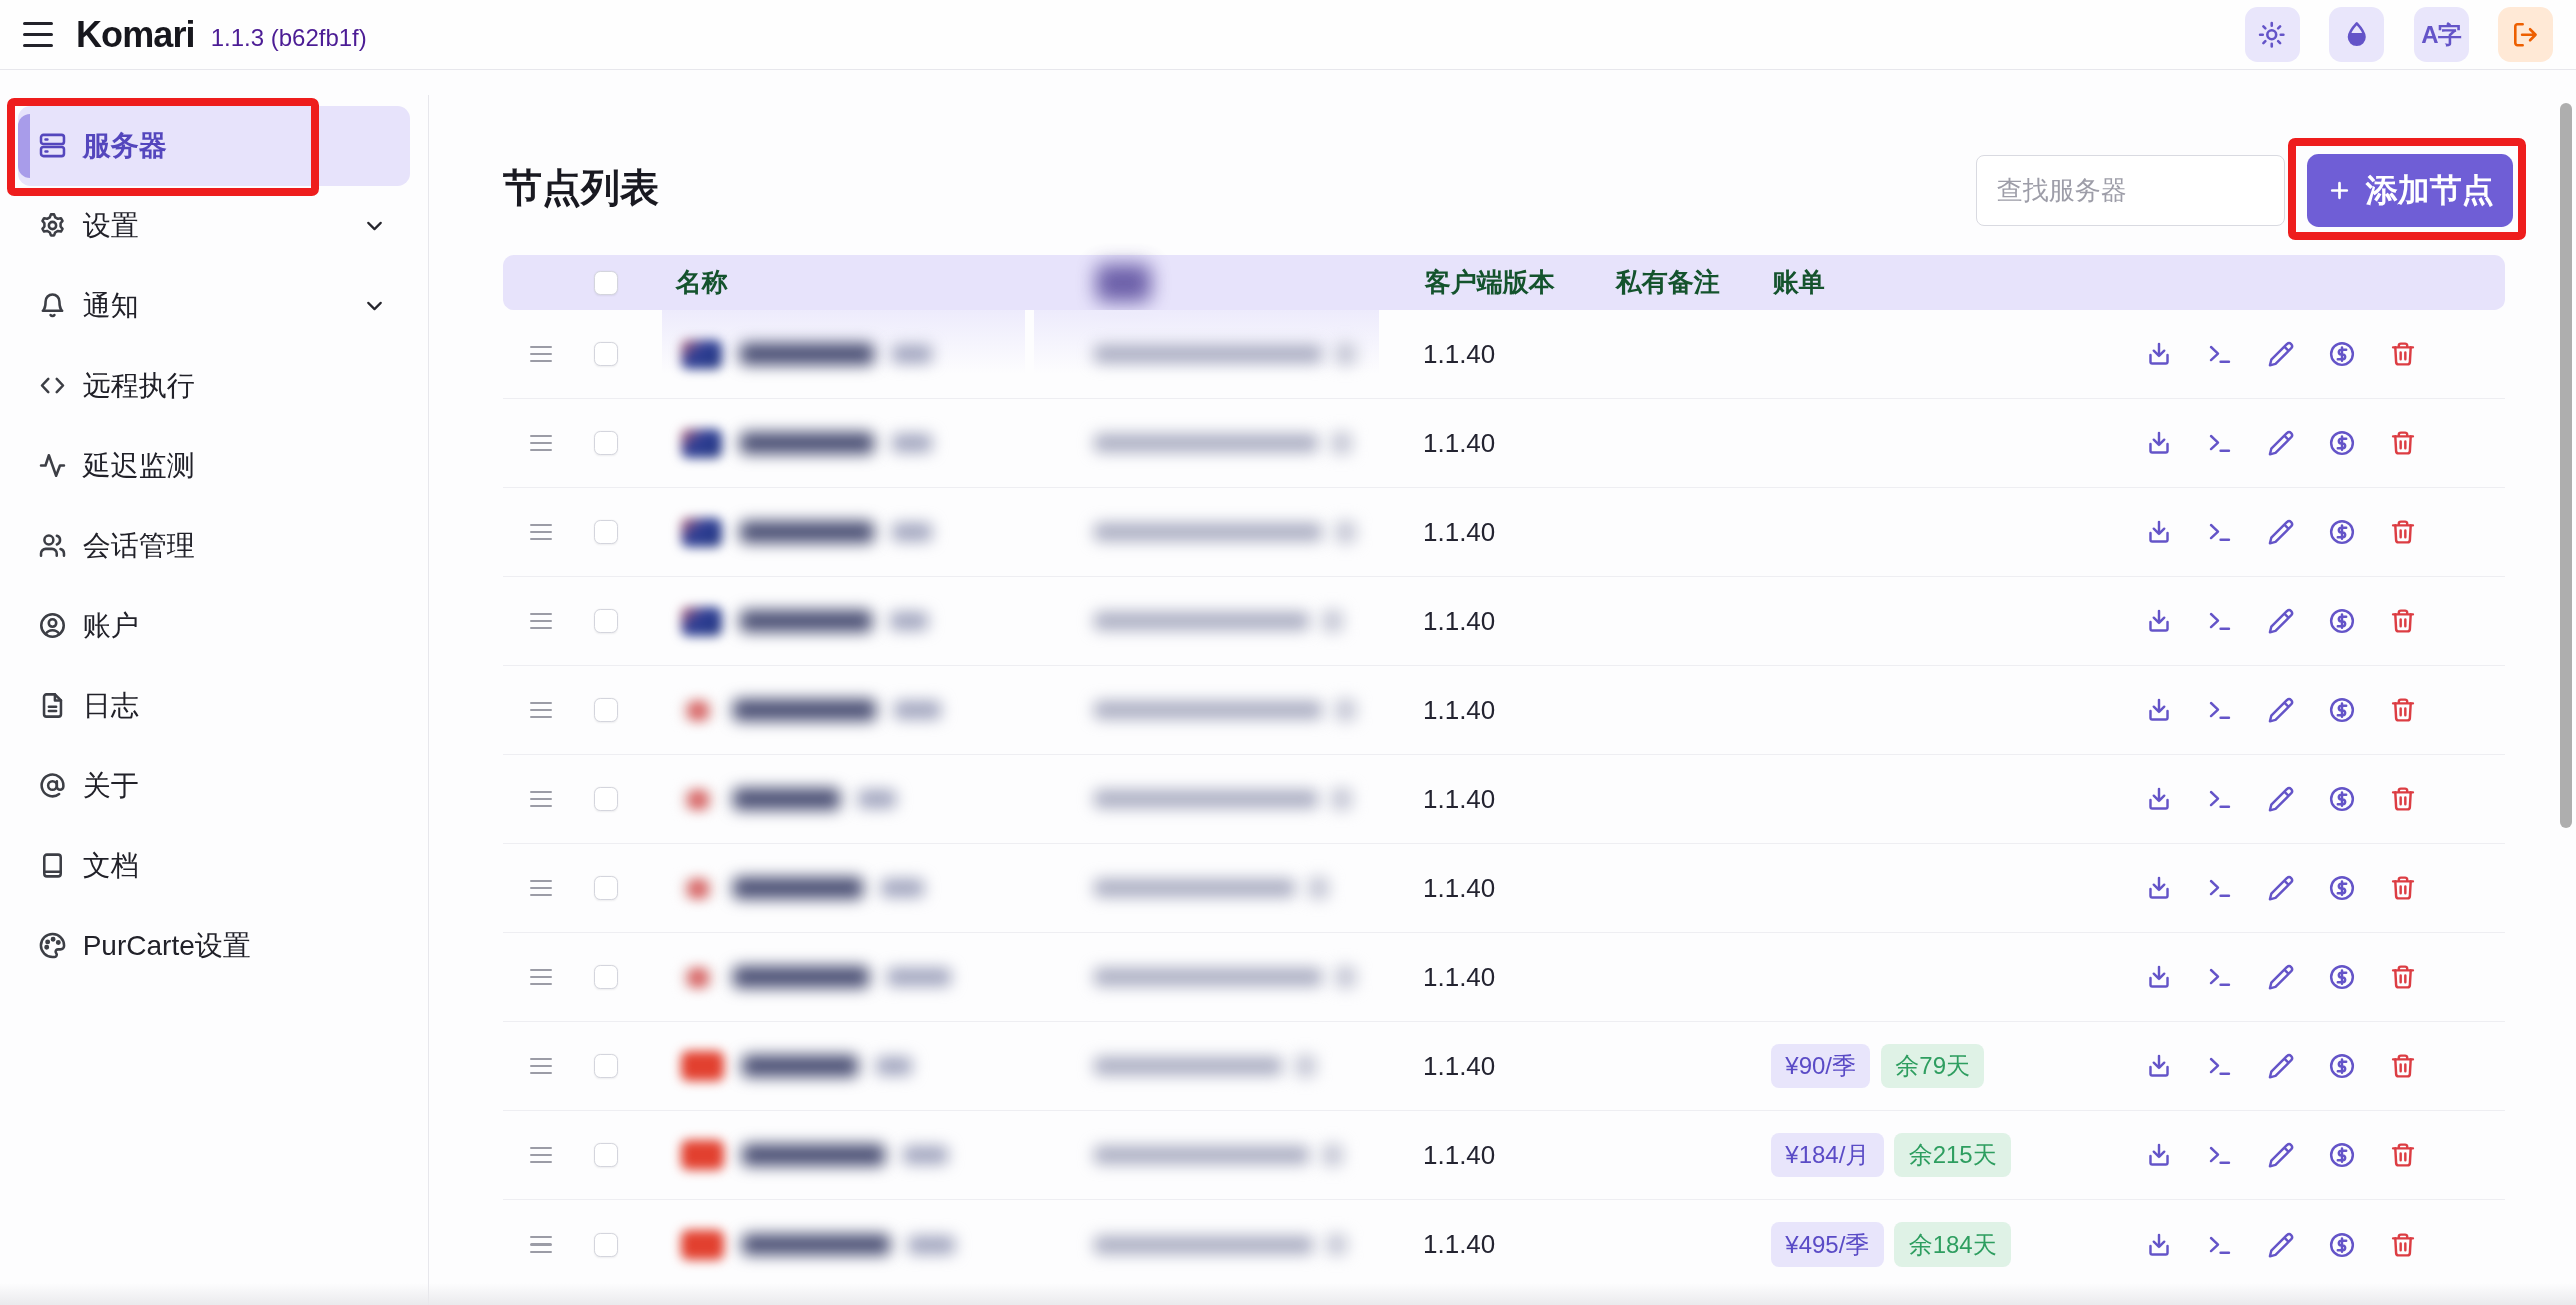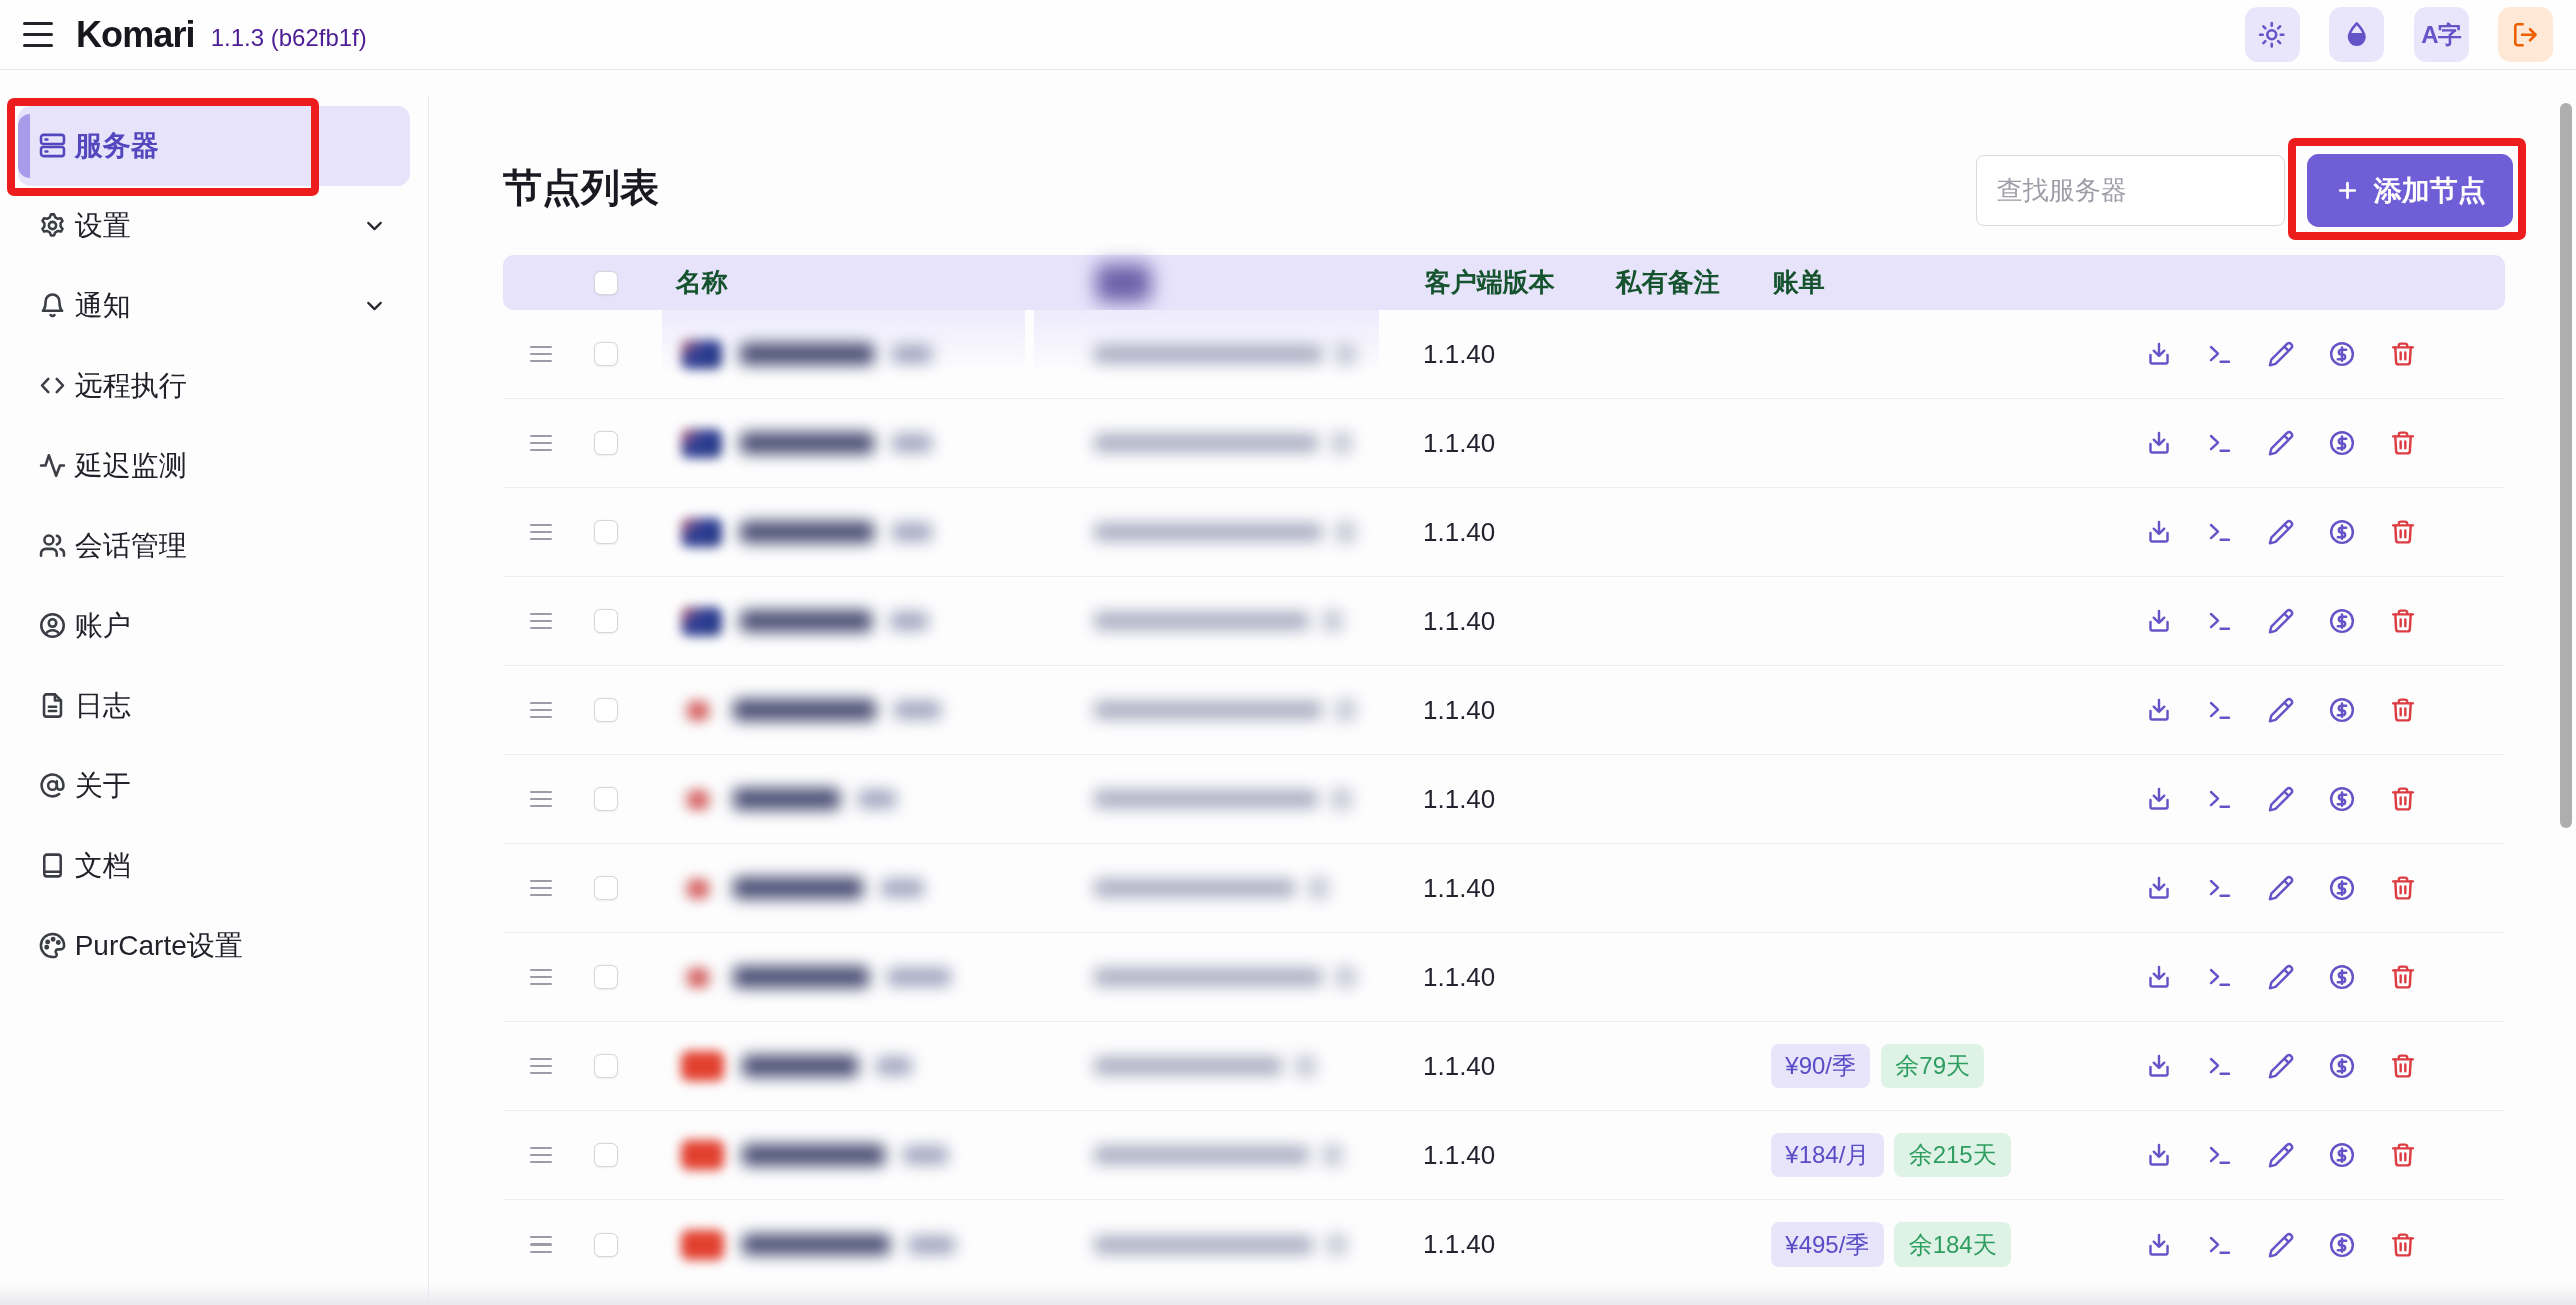--- a/index.html
+++ b/index.html
@@ -17,37 +17,37 @@
   .icon-btn { width:55px; height:55px; border-radius:12.5px; display:flex; align-items:center; justify-content:center; cursor:pointer; }
   .icon-btn.violet { background:#e9e6fb; color:#6454c8; }
   .icon-btn.orange { background:#ffe9d6; color:#ed5f00; }
   .icon-btn svg { width:29.5px; height:29.5px; }
   .lang-glyph { font-size:24px; font-weight:700; color:#6454c8; letter-spacing:-0.9px; }
 
   
   .sidebar { position:absolute; left:0; top:95px; width:429px; height:1211px; background:#fdfdfe;
              border-right:0.9px solid #e7e7ec; padding-top:10.7px; z-index:2; }
   .side-item { position:relative; height:80px; margin:0 18px; border-radius:12.5px; display:flex; align-items:center;
-               padding-left:19.7px; gap:8px; font-size:28px; color:#212129; cursor:pointer; }
+               padding-left:19.7px; gap:16px; font-size:28px; color:#212129; cursor:pointer; }
   .side-item svg { width:29px; height:29px; color:#3c3e45; flex:none; }
   .side-item.active { background:#e7e3fb; color:#5446bd; font-weight:700; }
   .side-item.active svg { color:#5446bd; }
   .side-item.active::before { content:""; position:absolute; left:0; top:8px; bottom:8px; width:11.6px;
                               background:#a89cea; border-radius:12.5px 0 0 12.5px; }
   .side-chevron { position:absolute; right:23px; width:25px !important; height:25px !important; color:#26262d !important; }
 
   
   .content { position:absolute; left:430px; top:95px; right:0; bottom:0; background:#fdfdfe; }
   .page-title { position:absolute; left:73px; top:66px; font-size:39px; font-weight:800; color:#191921; }
   .search-input { position:absolute; left:1546px; top:60px; width:309px; height:71px; border:1.4px solid #d9dae1;
                   border-radius:8px; background:#fff; font-size:26px; padding:0 19.7px; color:#1f1f28; outline:none;
                   font-family:inherit; }
   .search-input::placeholder { color:#9d9da8; }
   .add-btn { position:absolute; left:1877px; top:59px; width:206px; height:73px; background:#6f5ed6; color:#fff;
-             border:none; border-radius:11.6px; font-size:28px; font-weight:600; display:flex; align-items:center;
+             border:none; border-radius:11.6px; font-size:32px; font-weight:600; display:flex; align-items:center;
              justify-content:center; gap:12.5px; cursor:pointer; font-family:inherit; }
   .add-btn svg { width:27px; height:27px; }
 
   
   .table { position:absolute; left:73px; top:160px; width:2002px; }
   .trow { display:grid; grid-template-columns:73px 98px 420px 329px 191px 157px 374px 1fr; align-items:center; }
   .thead { background:#e7e3fb; border-radius:10.7px; height:55px; font-size:26px; font-weight:700; color:#14532d;
            position:relative; }
   .thead .hcell { padding-left:1.8px; }
   .fade-band { position:absolute; top:55px; height:64px; pointer-events:none;

